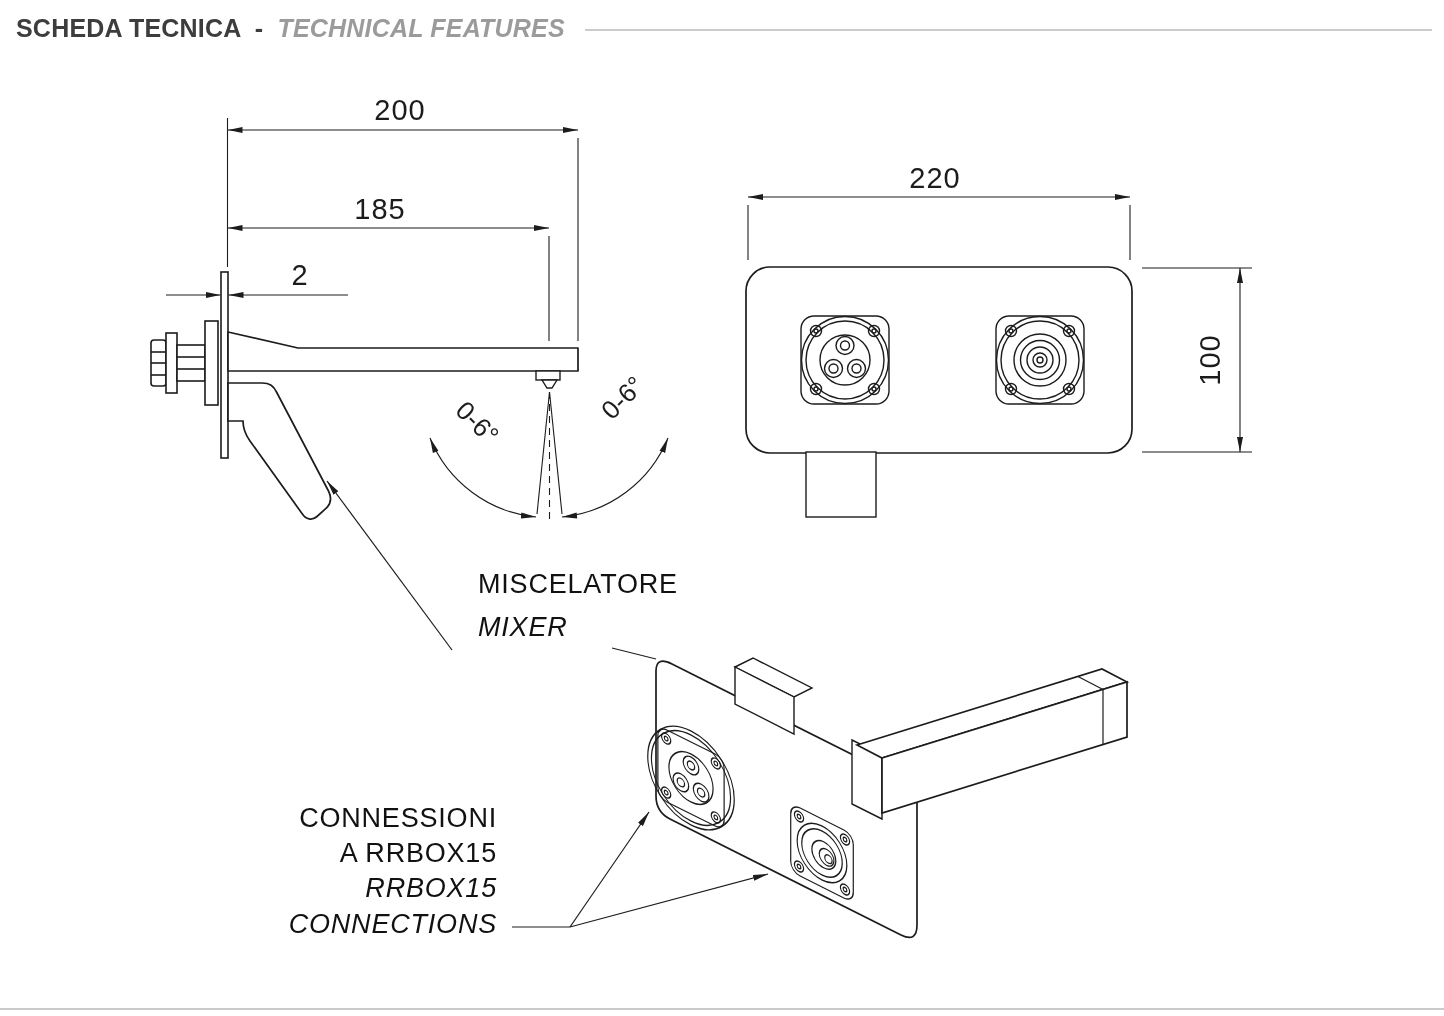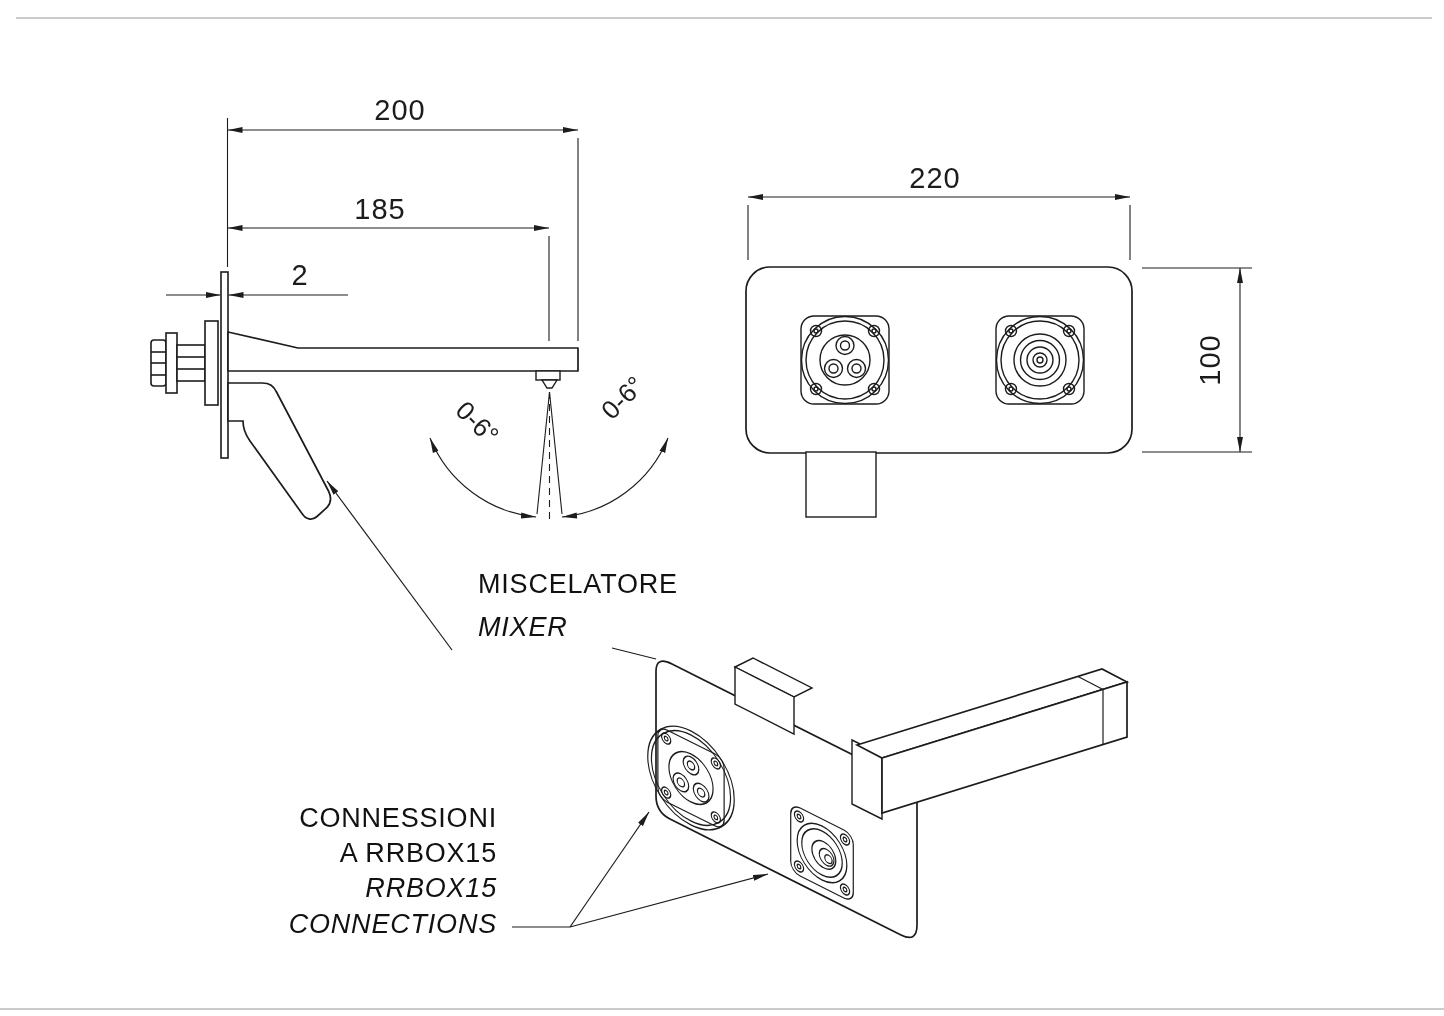--- a/index.html
+++ b/index.html
@@ -19,20 +19,25 @@
   .ang { font-size:26px; fill:#1c1c1c; }
   .lbl { font-size:27px; fill:#111111; letter-spacing:0.8px; }
   .lbl-i { font-style:italic; }
 </style>
 </head>
 <body>
 
 <div class="page">
 
   <header class="header">
+    <div class="header-title">
+      <span>SCHEDA TECNICA</span>
+      <span class="t-sep">-</span>
+      <span class="t-en">TECHNICAL FEATURES</span>
+    </div>
     <div class="header-rule"></div>
   </header>
 
   <svg class="drawing" width="1444" height="1016" viewBox="0 0 1444 1016">
     <defs>
       <marker id="arrE" markerUnits="userSpaceOnUse" markerWidth="17" markerHeight="8" refX="15" refY="4" orient="auto">
         <path d="M0,1 L15,4 L0,7 Z" fill="#1c1c1c"></path>
       </marker>
       <marker id="arrS" markerUnits="userSpaceOnUse" markerWidth="17" markerHeight="8" refX="0" refY="4" orient="auto">
         <path d="M15,1 L0,4 L15,7 Z" fill="#1c1c1c"></path>

